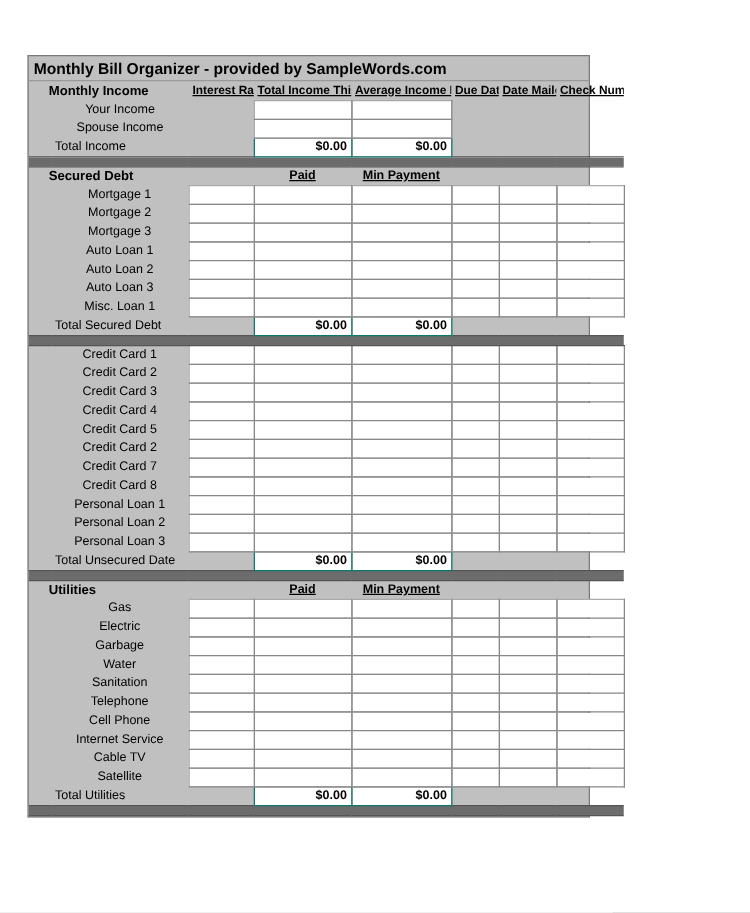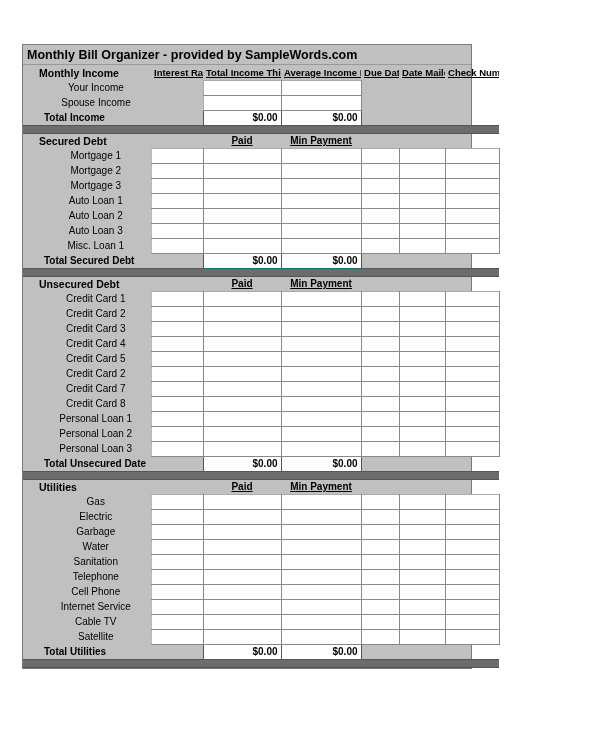--- a/index.html
+++ b/index.html
@@ -70,21 +70,21 @@
     text-align: center;
     font-size: 10px;
   }
   .row-label {
     font-weight: normal;
     color: #000;
     font-size: 10px;
     text-align: center;
   }
   .total-label {
-    font-weight: bold;
+    font-weight: normal;
     color: #000;
     font-size: 10px;
     margin-top: 23px;
   }
   .cell-input {
     background: #fff;
     border: 1px solid #888;
     border-top-color: #aaa;
     border-left-color: #aaa;
     height: 14px;
@@ -268,30 +268,20 @@
             <td class="cell-total">$0.00</td>
             <td class="cell-total">$0.00</td>
             <td></td>
             <td></td>
             <td></td>
             <td></td>
           </tr>
           <tr class="thick-sep">
             <td colspan="9"></td>
           </tr>
-          <tr class="sec-head">
-            <td class="sec-label" colspan="2">Unsecured Debt</td>
-            <td></td>
-            <td class="sub-head">Paid</td>
-            <td class="sub-head">Min Payment</td>
-            <td></td>
-            <td></td>
-            <td></td>
-            <td></td>
-          </tr>
           <tr class="right-cells">
             <td></td>
             <td class="row-label">Credit Card 1</td>
             <td class="cell-input"></td>
             <td class="cell-input"></td>
             <td class="cell-input"></td>
             <td class="cell-input"></td>
             <td class="cell-input"></td>
             <td class="cell-input"></td>
             <td></td>

